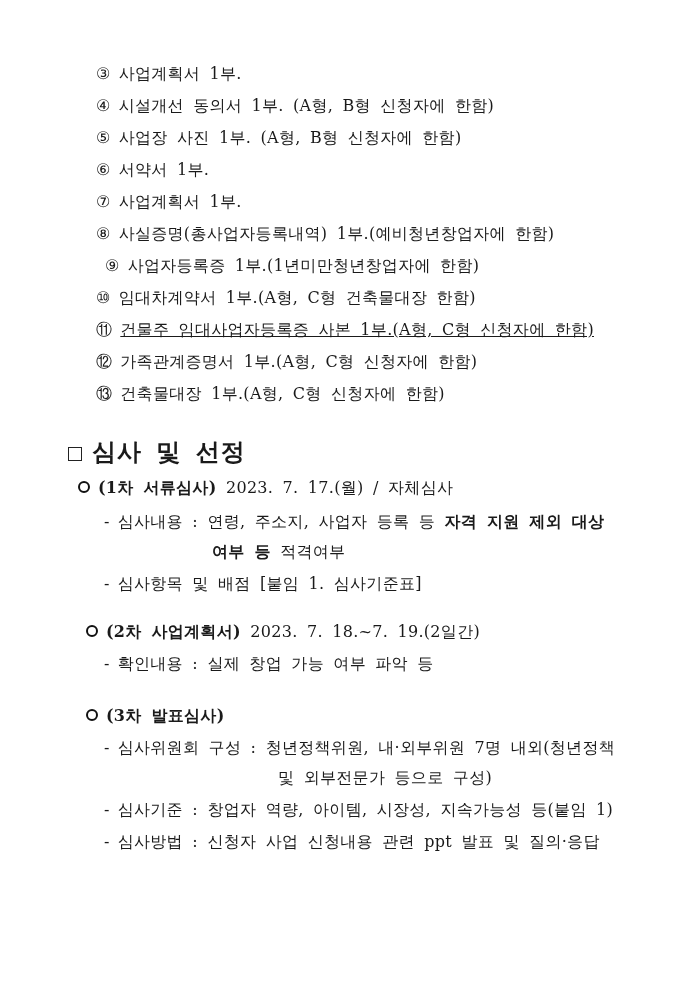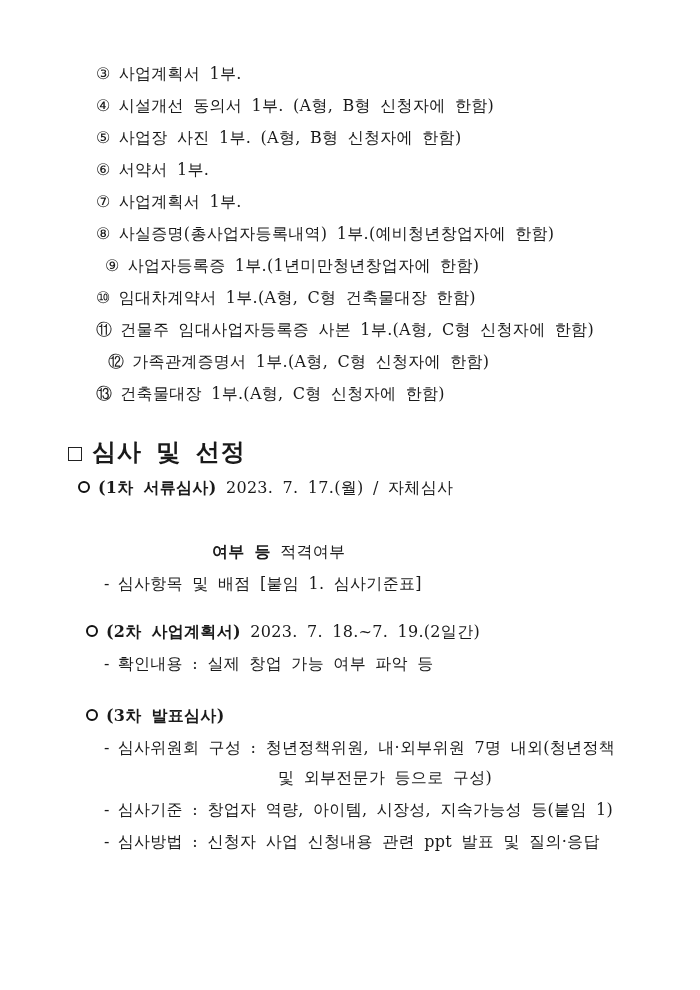--- a/index.html
+++ b/index.html
@@ -85,37 +85,40 @@
     </div>
     <div class="line word-gap" style="left:96px; top:224px;">
       <span class="num">⑧</span><span>사실증명(총사업자등록내역) 1부.(예비청년창업자에 한함)</span>
     </div>
     <div class="line word-gap" style="left:105px; top:256px;">
       <span class="num">⑨</span><span>사업자등록증 1부.(1년미만청년창업자에 한함)</span>
     </div>
     <div class="line word-gap" style="left:96px; top:288px;">
       <span class="num">⑩</span><span>임대차계약서 1부.(A형, C형 건축물대장 한함)</span>
     </div>
-    <div class="line word-gap" style="left:96px; top:320px;">
+    <div class="line word-gap" style="left:96px; top:320px;text-decoration:underline;">
       <span class="num">⑪</span><span>건물주 임대사업자등록증 사본 1부.(A형, C형 신청자에 한함)</span>
     </div>
-    <div class="line word-gap" style="left:108px; top:352px;">
+    <div class="line word-gap" style="left:96px; top:352px;">
       <span class="num">⑫</span><span>가족관계증명서 1부.(A형, C형 신청자에 한함)</span>
     </div>
     <div class="line word-gap" style="left:96px; top:384px;">
       <span class="num">⑬</span><span>건축물대장 1부.(A형, C형 신청자에 한함)</span>
     </div>
   </div>
 
   <div class="line" style="left:68px; top:442px;">
     <span class="checkbox"></span><span class="section-title">심사 및 선정</span>
   </div>
 
   <div class="line word-gap" style="left:78px; top:478px;">
     <span class="circle-bullet"></span><span class="bold">(1차 서류심사)</span><span> 2023. 7. 17.(월) / 자체심사</span>
+  </div>
+  <div class="line word-gap" style="left:104px; top:512px;">
+    <span class="dash">-</span><span>심사내용 : </span><span>연령, 주소지, 사업자 등록 등 </span><span class="bold">자격 지원 제외 대상</span>
   </div>
   <div class="line word-gap" style="left:212px; top:542px;">
     <span class="bold">여부 등</span><span> 적격여부</span>
   </div>
   <div class="line word-gap" style="left:104px; top:574px;">
     <span class="dash">-</span><span>심사항목 및 배점 [붙임 1. 심사기준표]</span>
   </div>
 
   <div class="line word-gap" style="left:86px; top:622px;">
     <span class="circle-bullet"></span><span class="bold">(2차 사업계획서)</span><span> 2023. 7. 18.~7. 19.(2일간)</span>

